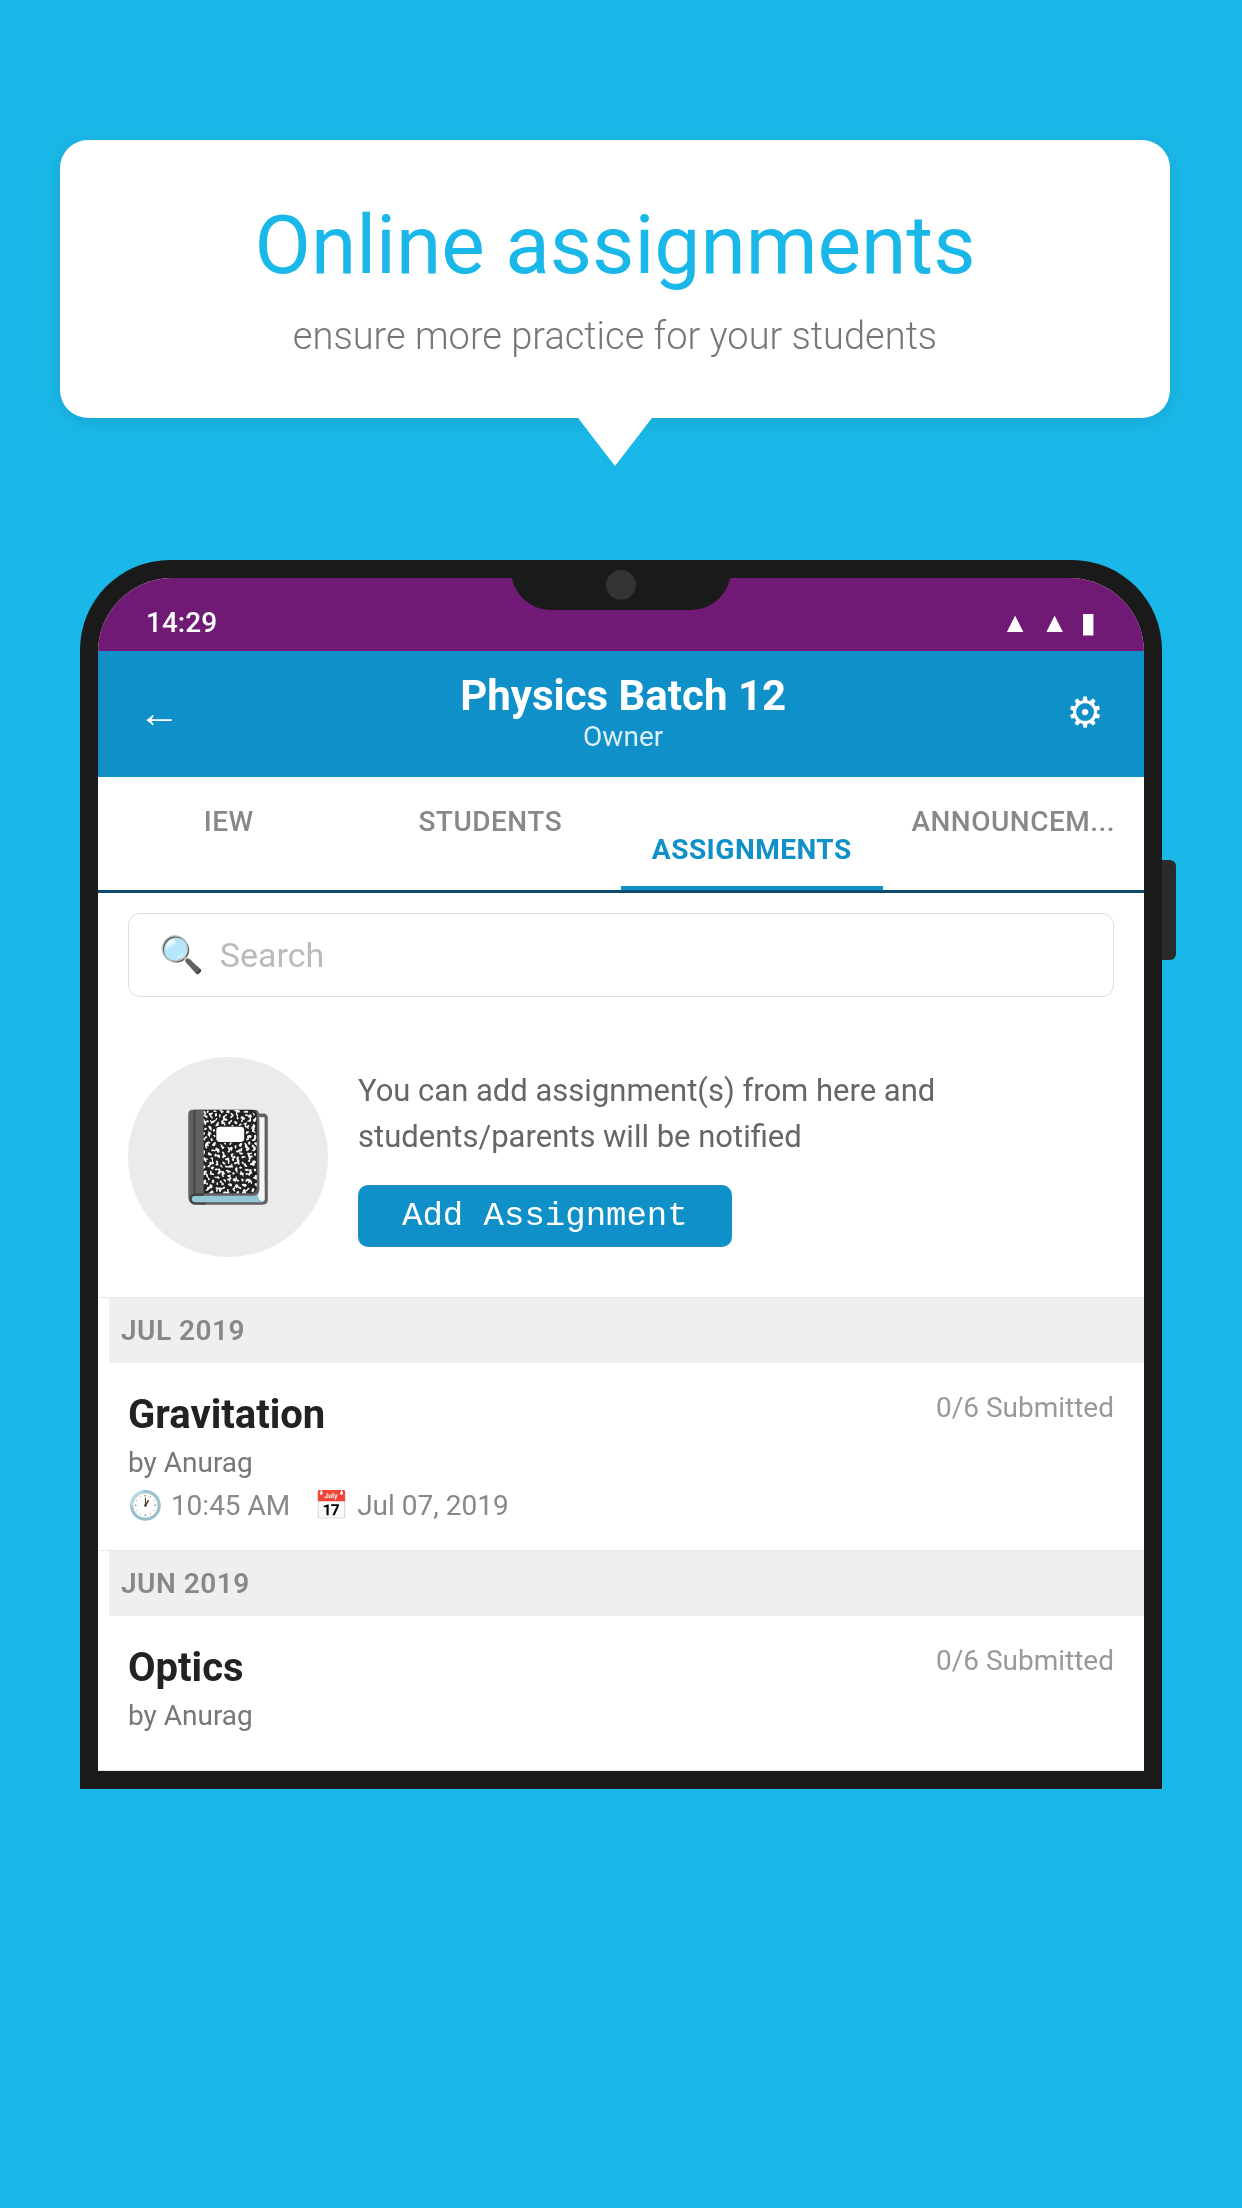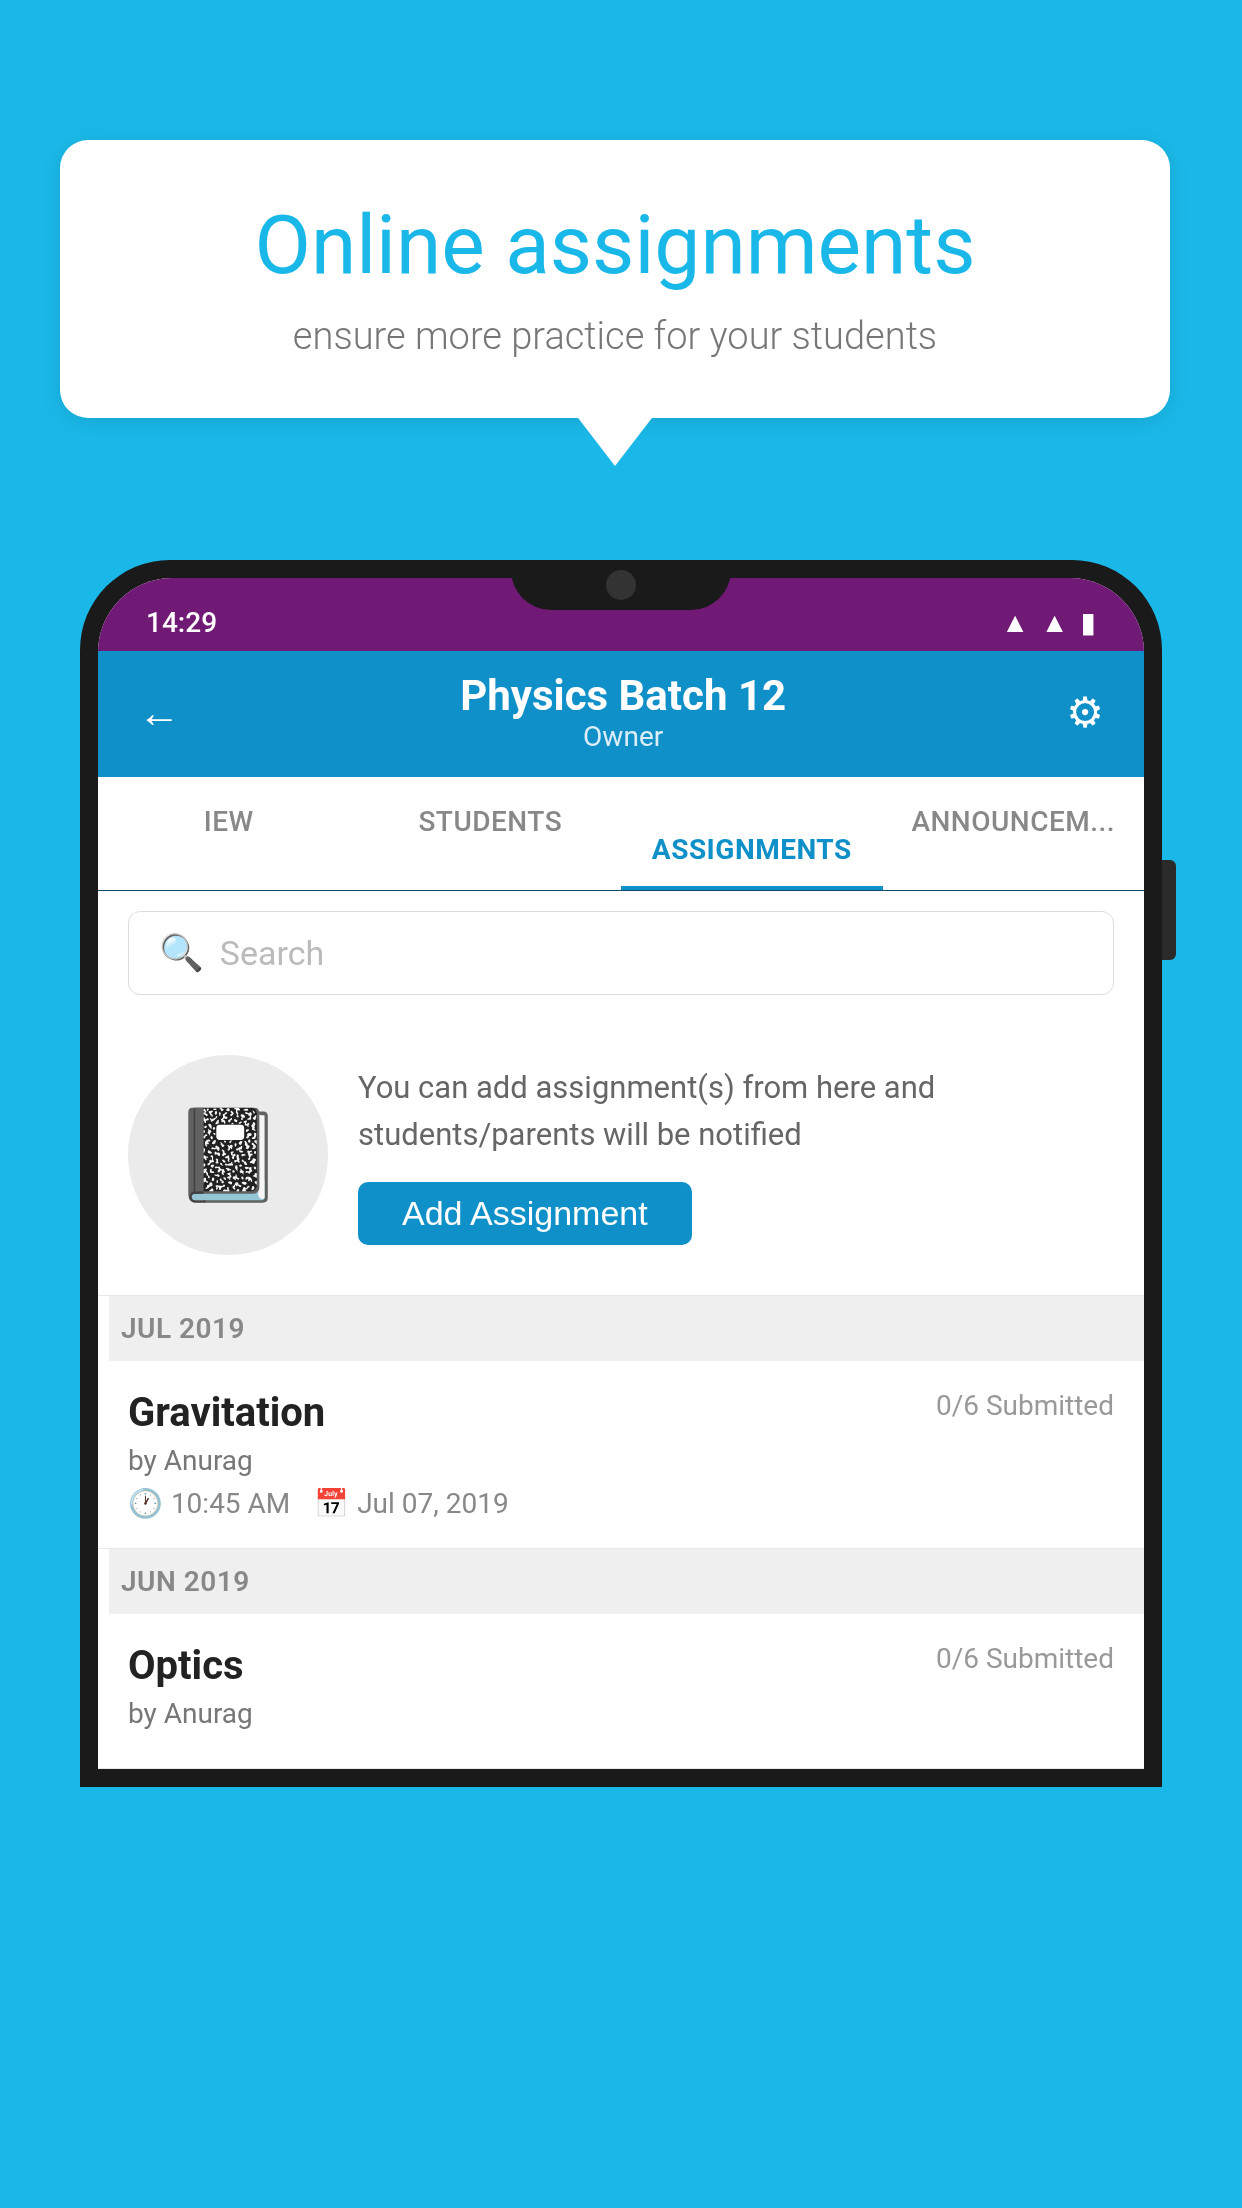--- a/index.html
+++ b/index.html
@@ -158,21 +158,21 @@
     .header-gear {
       font-size: 42px;
       color: white;
       cursor: pointer;
     }
 
     
     .tab-bar {
       background: white;
       display: flex;
-      border-bottom: 1px solid #0c4a6e;
+      border-bottom: 3px solid #0c4a6e;
       overflow: hidden;
     }
 
     .tab-item {
       flex: 1;
       text-align: center;
       padding: 28px 0 20px;
       font-size: 28px;
       color: #888;
       font-weight: 500;
@@ -252,20 +252,21 @@
     .add-assignment-btn {
       background: #1090c8;
       color: white;
       border: none;
       border-radius: 10px;
       padding: 12px 44px;
       font-size: 34px;
       font-weight: 500;
       cursor: pointer;
       display: inline-block;
+      font-family: Liberation Mono, monospace;
     }
 
     
     .section-header {
       background: #efefef;
       padding: 16px 12px;
       font-size: 28px;
       color: #888;
       font-weight: 600;
       letter-spacing: 0.5px;

